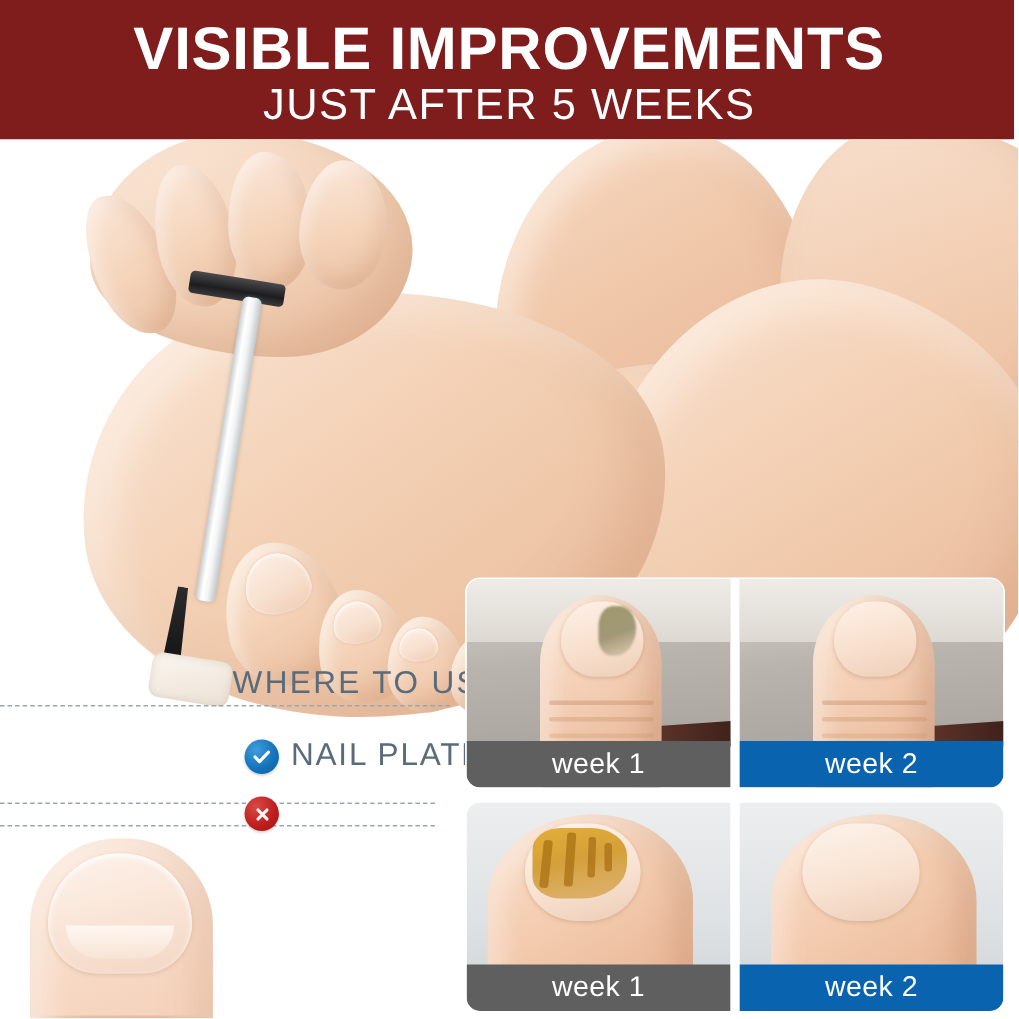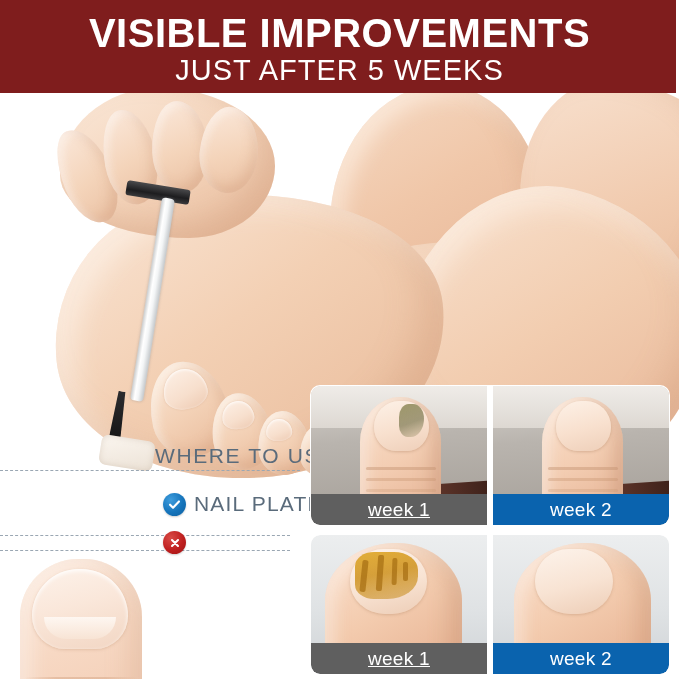--- a/index.html
+++ b/index.html
@@ -225,21 +225,21 @@
     position:absolute;left:0;top:0;width:100%;height:100%;
   }
   .cell-label{
     position:absolute;left:0;bottom:0;width:100%;height:31px;
     display:flex;align-items:center;justify-content:center;
     color:#ffffff;
     font-size:19px;
     font-weight:400;
     letter-spacing:.3px;
   }
-  .label-gray{background:#5f5f5f;text-decoration:underline;}
+  .label-gray{background:#5f5f5f;}
   .label-blue{background:#0a63ae;}
 
   
   .ph-f-bg{position:absolute;inset:0;background:linear-gradient(175deg,#d8d4cf 0%,#b9b4ae 38%,#a39d96 100%);}
   .ph-f-wall{position:absolute;left:0;top:0;width:100%;height:30%;background:linear-gradient(180deg,#efece8 0%,#ddd8d2 100%);}
   .ph-f-dark{position:absolute;left:58%;bottom:18%;width:46%;height:12%;background:linear-gradient(90deg,#6b3c30 0%,#3b2019 100%);transform:rotate(-4deg);}
   .ph-f-finger{
     position:absolute;left:28%;top:8%;width:46%;height:96%;
     background:linear-gradient(150deg,#fbe4d1 0%,#f3cdb2 48%,#e2ab8c 100%);
     border-radius:50% 50% 14% 14% / 34% 34% 8% 8%;

